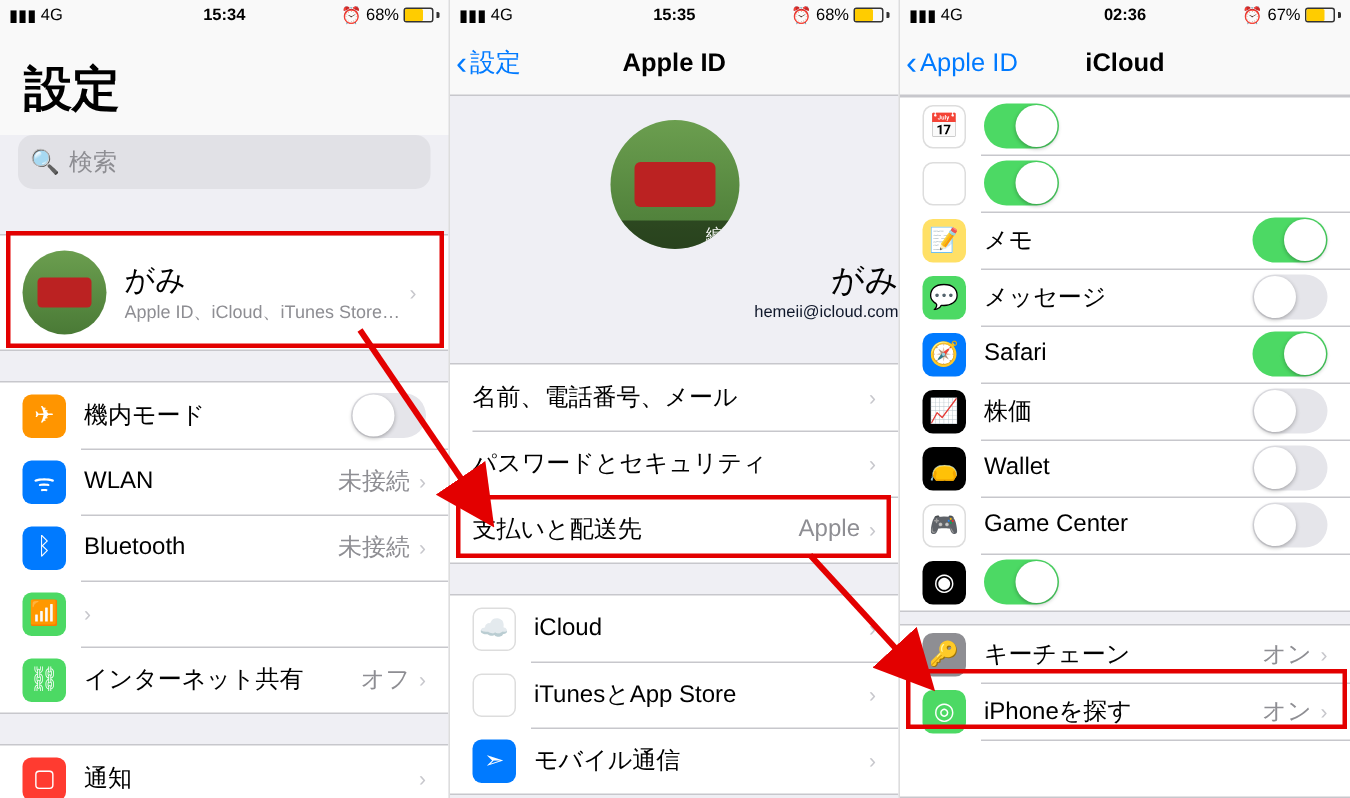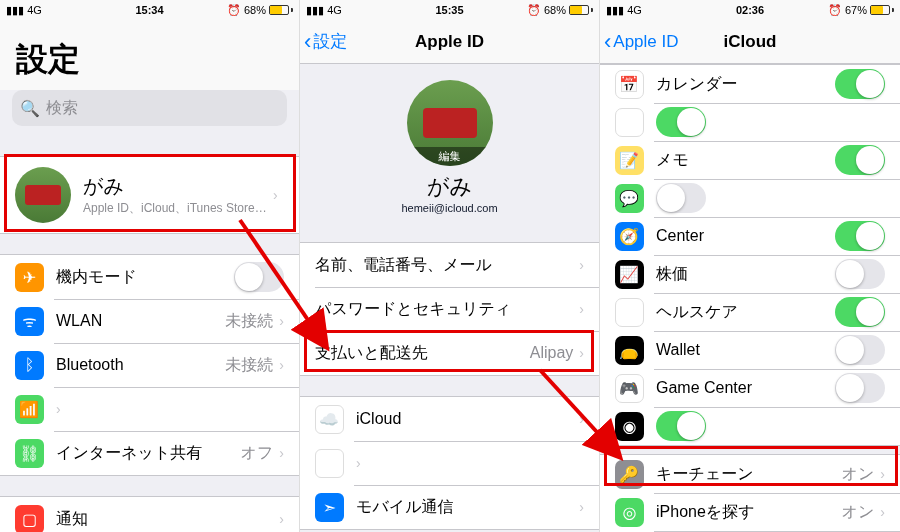--- a/index.html
+++ b/index.html
@@ -48,21 +48,21 @@
   .row .detail { font-size: 16px; color: #8e8e93; margin-right: 6px; }
   .row .chev { color: #c7c7cc; font-size: 14px; }
 
   .profile-row { min-height: 76px; padding: 10px 15px; }
   .avatar { width: 56px; height: 56px; border-radius: 50%; background: linear-gradient(#6b9e4f,#4a7a36); margin-right: 12px; position: relative; overflow: hidden; flex-shrink:0;}
   .avatar::after { content:""; position:absolute; left:10px; top:18px; width:36px; height:20px; background:#b22; border-radius:3px;}
   .profile-text .name { font-size: 20px; color:#000; }
   .profile-text .sub { font-size: 12px; color:#8e8e93; white-space:nowrap; overflow:hidden; text-overflow:ellipsis; max-width: 190px;}
 
   
-  .id-header { text-align: center; padding: 16px 0 8px; }
+  .id-header { text-align: right; padding: 16px 0 8px; }
   .big-avatar { width: 86px; height: 86px; border-radius: 50%; background: linear-gradient(#6b9e4f,#4a7a36); margin: 0 auto 6px; position: relative; overflow:hidden;}
   .big-avatar::after { content:""; position:absolute; left:16px; top:28px; width:54px; height:30px; background:#b22; border-radius:4px;}
   .edit-chip { position:absolute; bottom:0; left:0; right:0; background:rgba(0,0,0,.45); color:#fff; font-size:11px; padding:2px 0;}
   .id-name { font-size: 22px; color:#000; }
   .id-email { font-size: 11px; color:#0f172a; }
 
   
   .switch { width: 50px; height: 30px; border-radius: 15px; position: relative; }
   .switch.on { background: #4cd964; }
   .switch.off { background: #e5e5ea; }
@@ -208,33 +208,34 @@
       <div class="row noicon">
         <div class="label">名前、電話番号、メール</div>
         <span class="chev">›</span>
       </div>
       <div class="row noicon">
         <div class="label">パスワードとセキュリティ</div>
         <span class="chev">›</span>
       </div>
       <div class="row noicon">
         <div class="label">支払いと配送先</div>
-        <div class="detail">Alipay</div>
+        <div class="detail">Apple</div>
         <span class="chev">›</span>
       </div>
     </div>
 
     <div class="group">
       <div class="row">
         <div class="icon ic-white">☁️</div>
         <div class="label">iCloud</div>
         <span class="chev">›</span>
       </div>
       <div class="row">
         <div class="icon ic-white">Ⓐ</div>
+        <div class="label">iTunesとApp Store</div>
         <span class="chev">›</span>
       </div>
       <div class="row">
         <div class="icon ic-blue">➣</div>
         <div class="label">モバイル通信</div>
         <span class="chev">›</span>
       </div>
 
     </div>
 
@@ -264,62 +265,55 @@
           <span class="chev">‹</span>
           <span>Apple ID</span>
         </div>
     <div class="title">iCloud</div>
   </div>
 
   <div class="scroll">
     <div class="group" style="margin-top:0;">
       <div class="row" style="min-height:38px">
         <div class="icon ic-white">📅</div>
-        <div class="label">カレンダー</div>
         <div class="switch on">
               <div class="knob"></div>
             </div>
       </div>
       <div class="row" style="min-height:38px">
         <div class="icon ic-white">☑</div>
         <div class="switch on">
               <div class="knob"></div>
             </div>
       </div>
       <div class="row" style="min-height:38px">
         <div class="icon ic-yellow">📝</div>
         <div class="label">メモ</div>
         <div class="switch on">
               <div class="knob"></div>
             </div>
       </div>
       <div class="row" style="min-height:38px">
         <div class="icon ic-green">💬</div>
+        <div class="label">メッセージ</div>
         <div class="switch off">
               <div class="knob"></div>
             </div>
       </div>
       <div class="row" style="min-height:38px">
         <div class="icon ic-blue">🧭</div>
-        <div class="label">Center</div>
+        <div class="label">Safari</div>
         <div class="switch on">
               <div class="knob"></div>
             </div>
       </div>
       <div class="row" style="min-height:38px">
         <div class="icon ic-black">📈</div>
         <div class="label">株価</div>
         <div class="switch off">
-              <div class="knob"></div>
-            </div>
-      </div>
-      <div class="row" style="min-height:38px">
-        <div class="icon ic-white">❤</div>
-        <div class="label">ヘルスケア</div>
-        <div class="switch on">
               <div class="knob"></div>
             </div>
       </div>
       <div class="row" style="min-height:38px">
         <div class="icon ic-black">👝</div>
         <div class="label">Wallet</div>
         <div class="switch off">
               <div class="knob"></div>
             </div>
       </div>

